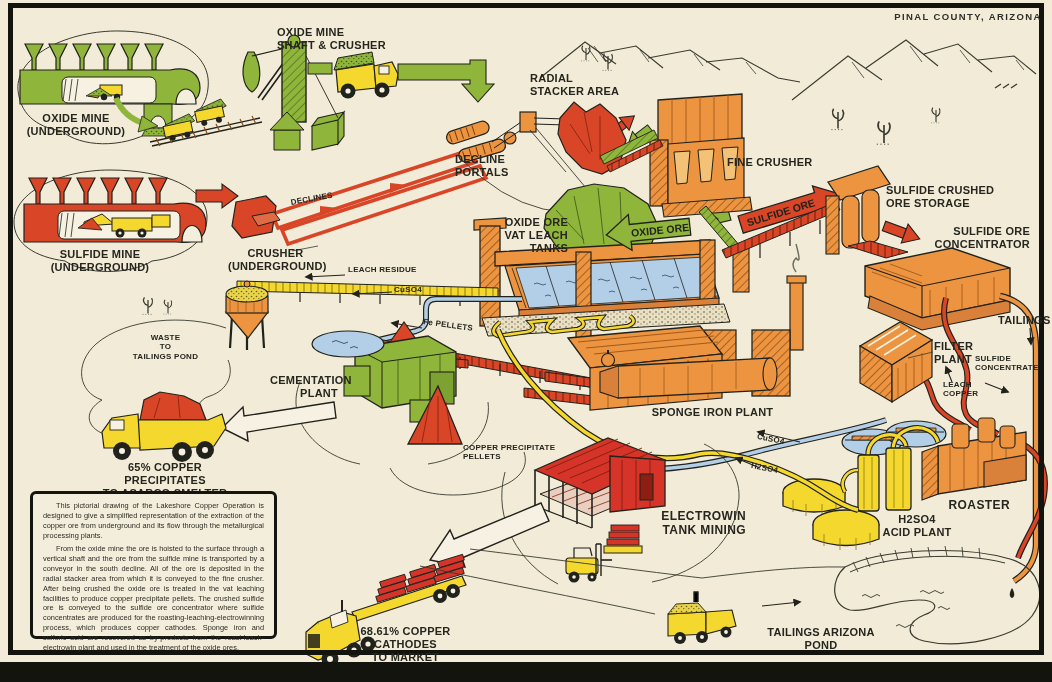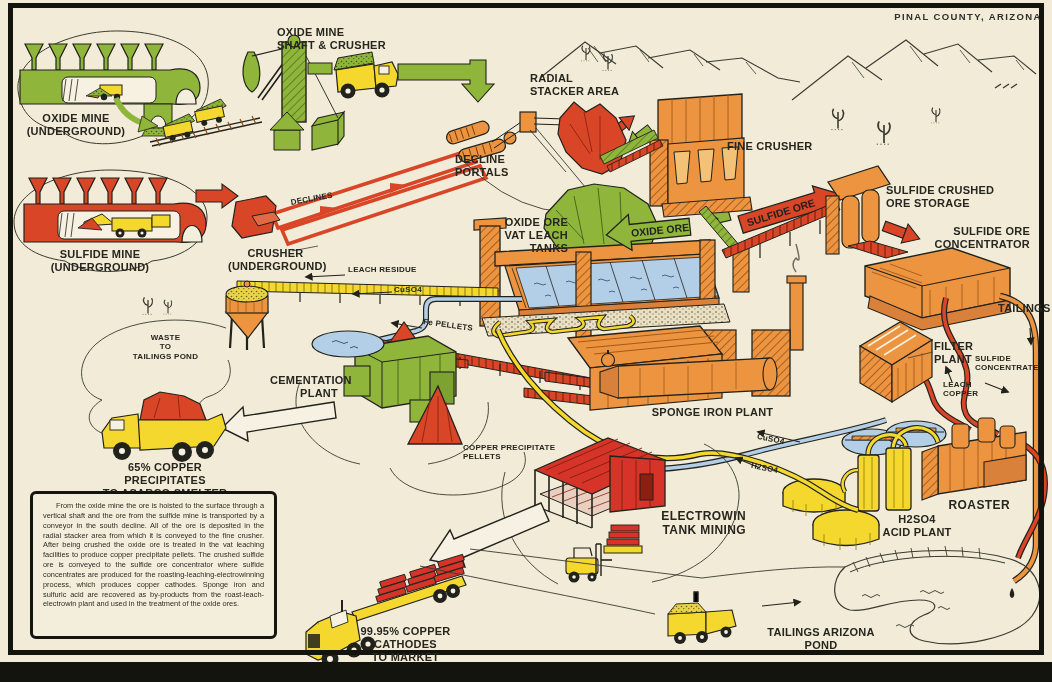--- a/index.html
+++ b/index.html
@@ -573,26 +573,26 @@
 </div>
 
 <div class="lbl ctr" style="left:25px;top:112px;width:102px">OXIDE MINE
 (UNDERGROUND)</div>
 <div class="lbl" style="left:277px;top:26px;width:120px">OXIDE MINE
 SHAFT &amp; CRUSHER</div>
 <div class="lbl" style="left:530px;top:72px;width:95px">RADIAL
 STACKER AREA</div>
 <div class="lbl" style="left:455px;top:153px;width:70px">DECLINE
 PORTALS</div>
-<div class="lbl" style="left:727px;top:140px;width:90px">FINE CRUSHER</div>
+<div class="lbl" style="left:727px;top:156px;width:90px">FINE CRUSHER</div>
 <div class="lbl" style="left:886px;top:184px;width:115px">SULFIDE CRUSHED
 ORE STORAGE</div>
 <div class="lbl rgt" style="left:928px;top:225px;width:102px">SULFIDE ORE
 CONCENTRATOR</div>
-<div class="lbl" style="left:998px;top:302px;width:50px">TAILINGS</div>
+<div class="lbl" style="left:998px;top:314px;width:50px">TAILINGS</div>
 <div class="lbl ctr" style="left:40px;top:248px;width:120px">SULFIDE MINE
 (UNDERGROUND)</div>
 <div class="lbl ctr" style="left:228px;top:247px;width:95px">CRUSHER
 (UNDERGROUND)</div>
 <div class="lbl sm rot-d" style="left:290px;top:198px">DECLINES</div>
 <div class="lbl rgt" style="left:500px;top:216px;width:68px">OXIDE ORE
 VAT LEACH
 TANKS</div>
 <div class="lbl sm" style="left:348px;top:265px;width:75px">LEACH RESIDUE</div>
 <div class="lbl sm" style="left:394px;top:285px;width:40px">CuSO4</div>
@@ -613,22 +613,23 @@
 COPPER</div>
 <div class="lbl sm" style="left:975px;top:354px;width:70px">SULFIDE
 CONCENTRATE</div>
 <div class="lbl sm rot-cu" style="left:758px;top:432px">CuSO4</div>
 <div class="lbl sm rot-h2" style="left:752px;top:461px">H2SO4</div>
 <div class="lbl big" style="left:940px;top:498px;width:70px">ROASTER</div>
 <div class="lbl ctr" style="left:873px;top:513px;width:88px">H2SO4
 ACID PLANT</div>
 <div class="lbl big" style="left:651px;top:509px;width:95px">ELECTROWIN
 TANK MINING</div>
-<div class="lbl ctr" style="left:328px;top:625px;width:155px">99.95% COPPER CATHODES
+<div class="lbl ctr" style="left:328px;top:625px;width:155px">68.61% COPPER CATHODES
 TO MARKET</div>
 <div class="lbl ctr" style="left:762px;top:626px;width:118px">TAILINGS ARIZONA
 POND</div>
 
 <div id="desc-box">
+  <p>This pictorial drawing of the Lakeshore Copper Operation is designed to give a simplified representation of the extraction of the copper ore from underground and its flow through the metallurgical processing plants.</p>
   <p>From the oxide mine the ore is hoisted to the surface through a vertical shaft and the ore from the sulfide mine is transported by a conveyor in the south decline. All of the ore is deposited in the radial stacker area from which it is conveyed to the fine crusher. After being crushed the oxide ore is treated in the vat leaching facilities to produce copper precipitate pellets. The crushed sulfide ore is conveyed to the sulfide ore concentrator where sulfide concentrates are produced for the roasting-leaching-electrowinning process, which produces copper cathodes. Sponge iron and sulfuric acid are recovered as by-products from the roast-leach-electrowin plant and used in the treatment of the oxide ores.</p>
 </div>
 
 </div>
 
 </body></html>

